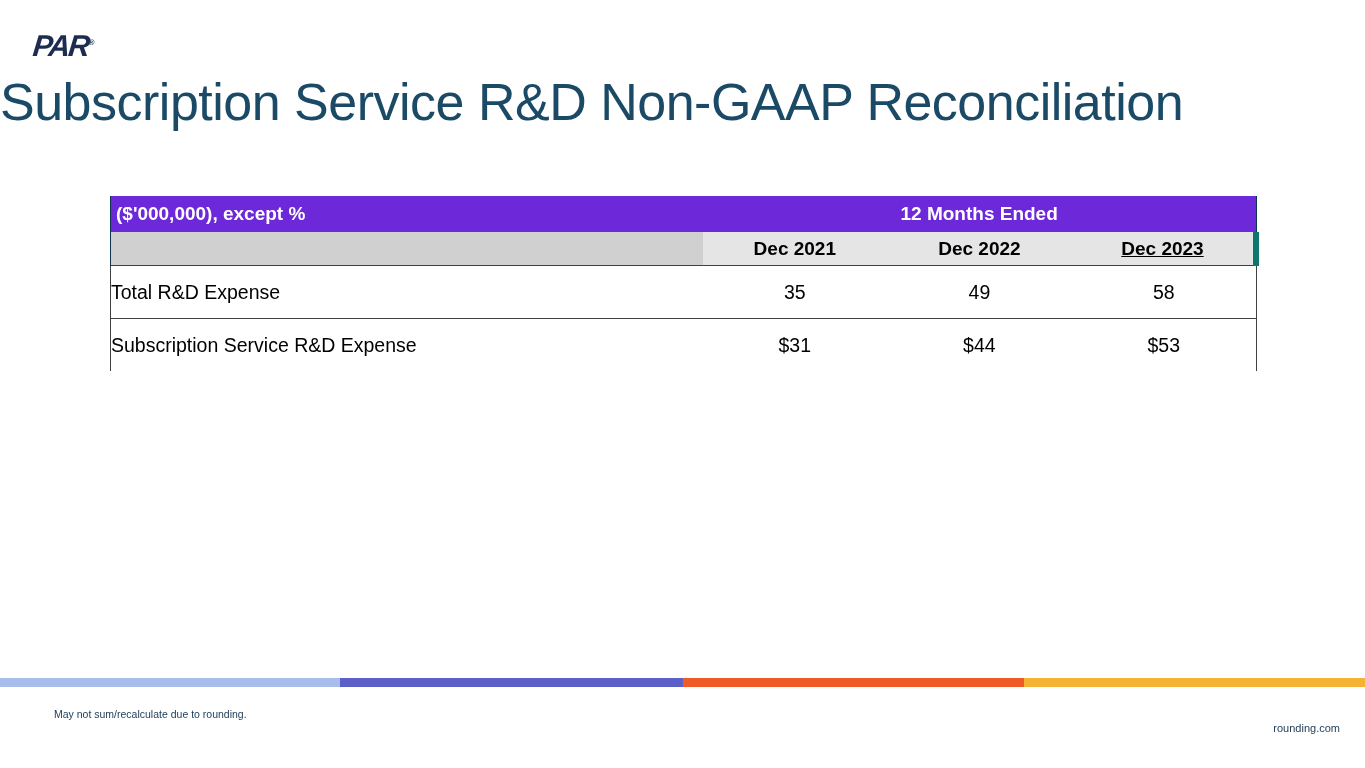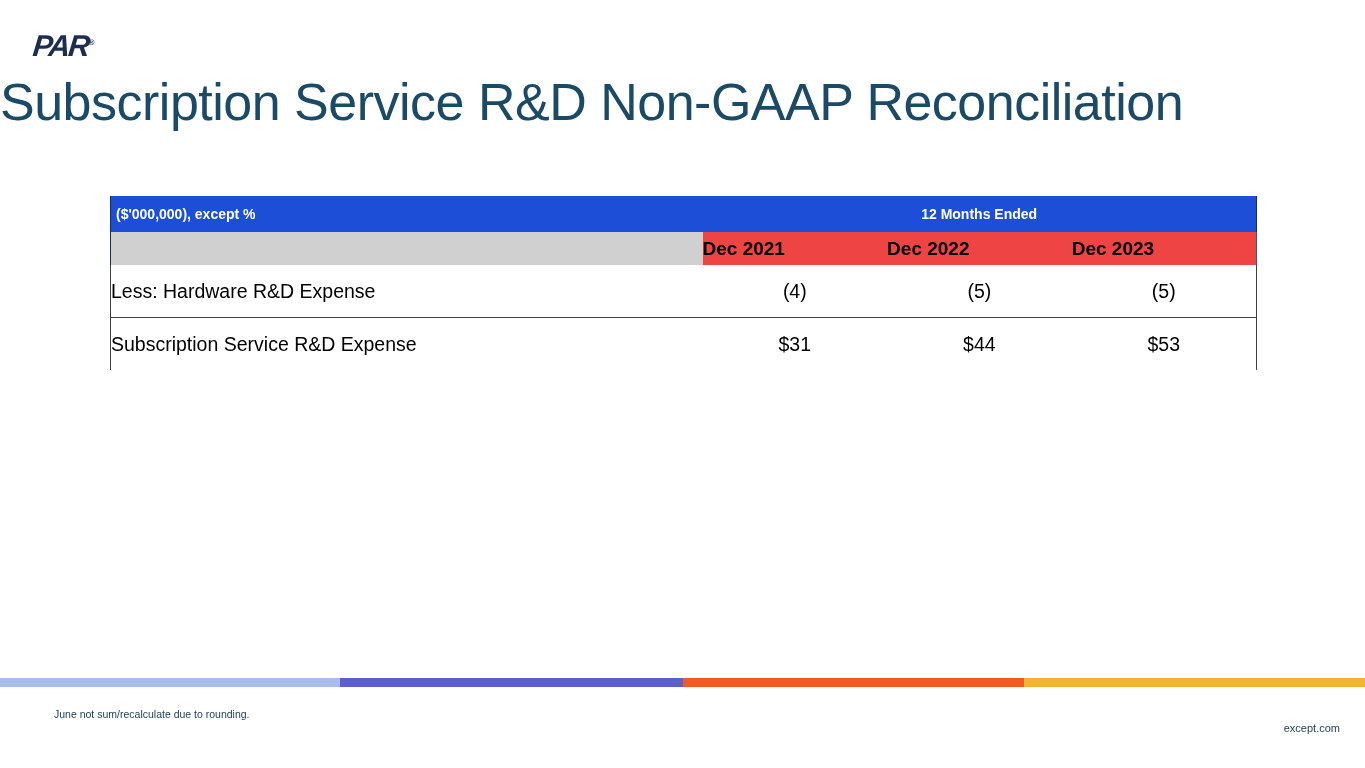--- a/index.html
+++ b/index.html
@@ -68,39 +68,40 @@
     border-collapse: collapse;
     width: 100%;
     table-layout: fixed;
     font-size: 19.5px;
     color: #000000;
   }
   table.recon col.label { width: 592px; }
   table.recon col.num   { width: 184.6px; }
 
   .hdr-band td {
-    background: #1d4ed8;
+    background: #6d28d9;
     color: #ffffff;
     font-weight: bold;
-    font-size: 14px;
+    font-size: 19px;
     height: 36px;
     padding: 0 0 0 5px;
     vertical-align: middle;
   }
   .hdr-band td.span-head {
     text-align: center;
     padding: 0;
   }
 
   .sub-band td {
-    background: #ef4444;
+    background: #e5e5e5;
     color: #000000;
     font-weight: bold;
     font-size: 19px;
     height: 33px;
+    text-align: center;
     vertical-align: middle;
     padding: 0;
   }
   .sub-band td.label-cell { background: #d0d0d0; }
 
   tr.data td {
     height: 52px;
     vertical-align: middle;
     padding: 0;
   }
@@ -119,21 +120,21 @@
     border-top: 1px solid #404040;
   }
   tr.row-border-bottom td {
     border-bottom: 1px solid #404040;
   }
   tr.bold-row td {
     font-weight: bold;
   }
   .hdr-band td.label-cell,
   .sub-band td.label-cell { border-left: 1px solid #0d3350; }
-  .sub-band td.last { border-right: 1px solid #0f766e; }
+  .sub-band td.last { border-right: 6px solid #0f766e; text-decoration: underline; }
   .hdr-band td.span-head { border-right: 1px solid #0d3350; }
 
   
   .colorbar {
     position: absolute;
     left: 0;
     bottom: 81px;
     width: 1365px;
     height: 9px;
     display: flex;
@@ -179,40 +180,40 @@
         <td class="span-head" colspan="3">12 Months Ended</td>
       </tr>
       <tr class="sub-band">
         <td class="label-cell"></td>
         <td>Dec 2021</td>
         <td>Dec 2022</td>
         <td class="last">Dec 2023</td>
       </tr>
 
 
-
-      <tr class="data">
-        <td class="label-cell">Less: Hardware R&amp;D Expense</td>
-        <td class="num-cell">(4)</td>
-        <td class="num-cell">(5)</td>
-        <td class="num-cell last">(5)</td>
-      </tr>
+      <tr class="data row-border-top">
+        <td class="label-cell">Total R&amp;D Expense</td>
+        <td class="num-cell">35</td>
+        <td class="num-cell">49</td>
+        <td class="num-cell last">58</td>
+      </tr>
+
 
       <tr class="data row-border-top">
         <td class="label-cell">Subscription Service R&amp;D Expense</td>
         <td class="num-cell">$31</td>
         <td class="num-cell">$44</td>
         <td class="num-cell last">$53</td>
       </tr>
 
     </tbody>
   </table>
 </div>
 
 <div class="colorbar">
   <span style="width:340px;background:#a8bdec;"></span>
   <span style="width:343px;background:#5b5fc7;"></span>
   <span style="width:341px;background:#ef5a28;"></span>
   <span style="width:341px;background:#f5b335;"></span>
 </div>
 
-<div class="footnote">June not sum/recalculate due to rounding.</div>
-<div class="site">except.com</div>
+<div class="footnote">May not sum/recalculate due to rounding.</div>
+<div class="site">rounding.com</div>
 
 </body></html>

